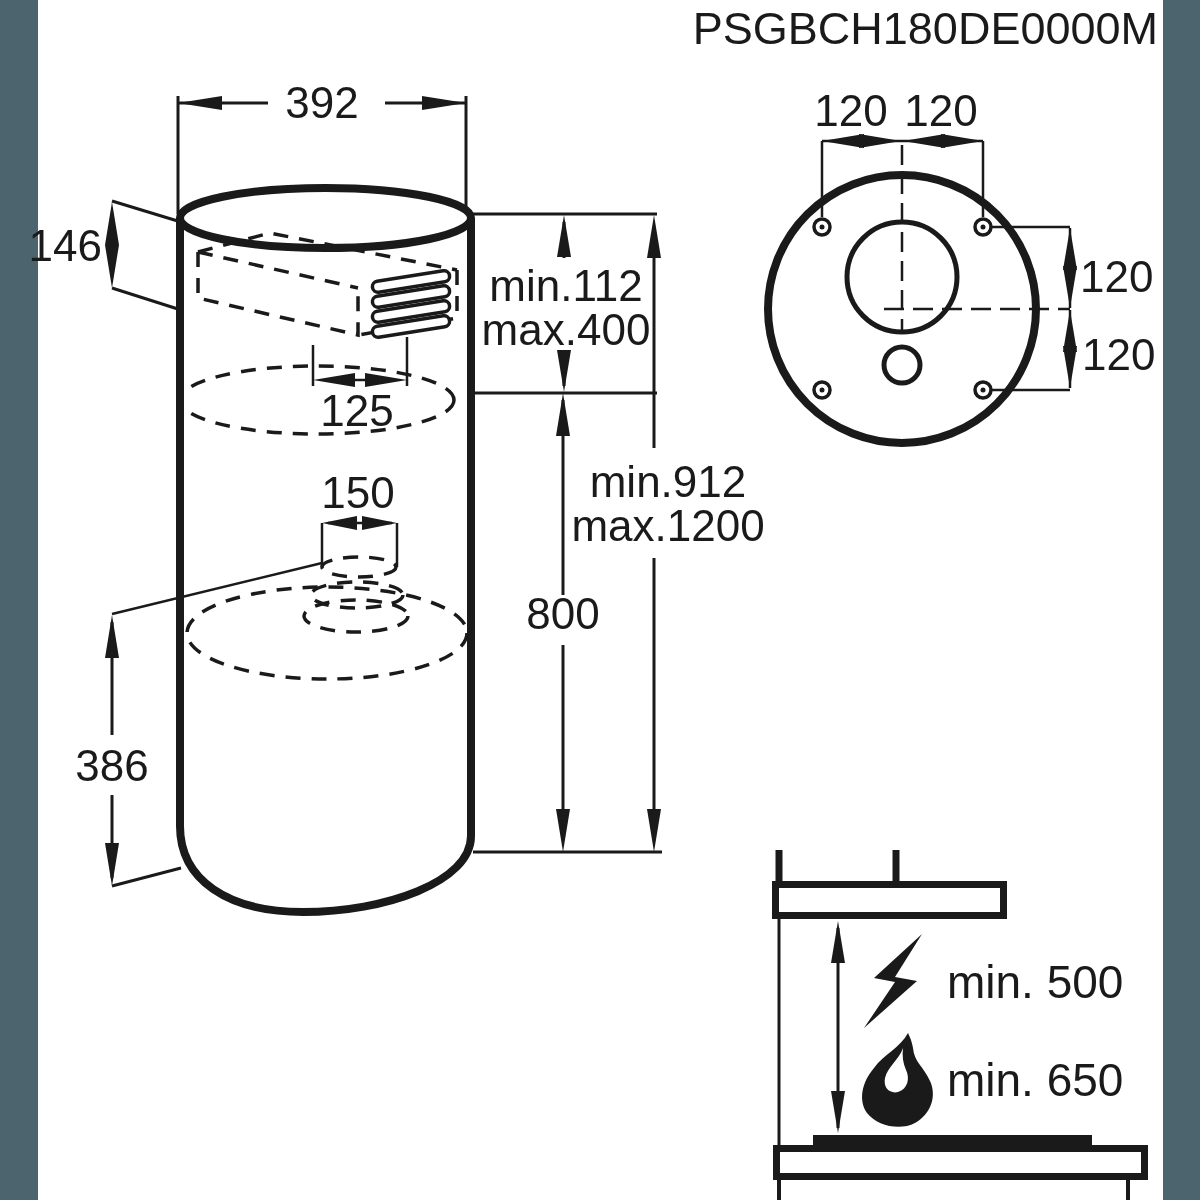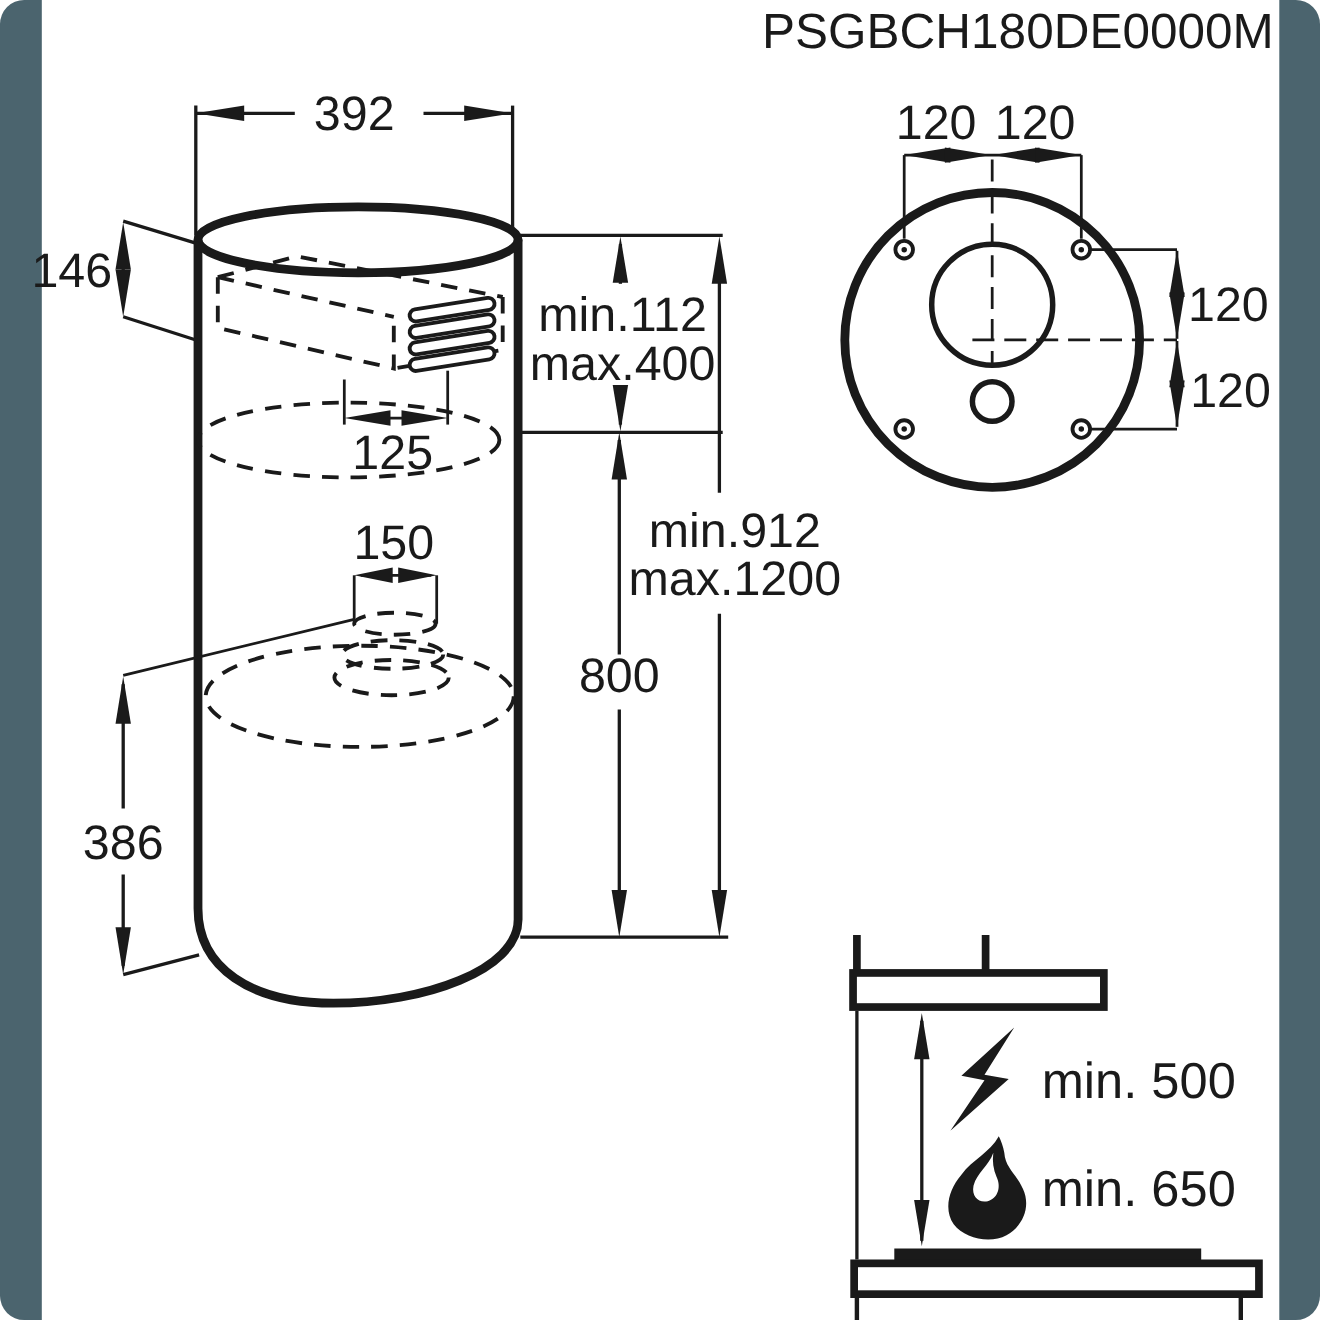--- a/index.html
+++ b/index.html
@@ -1,17 +1,17 @@
 <!DOCTYPE html>
 <html><head>
 <meta charset="utf-8">
 <style>
   html,body{margin:0;padding:0;background:#ffffff;}
   .canvas{position:relative;width:1200px;height:1200px;background:#ffffff;overflow:hidden;
-          font-family:"Liberation Sans",sans-serif;border-radius:22px;}
+          font-family:"Liberation Sans",sans-serif;}
   svg{position:absolute;top:0;left:0;}
   svg text{font-family:"Liberation Sans",sans-serif;fill:#1a1a1a;}
   .lbl{font-size:44px;}
   .lbl-big{font-size:46px;}
   .title{font-size:45px;}
 </style>
 </head>
 <body>
 
 <div class="canvas">

